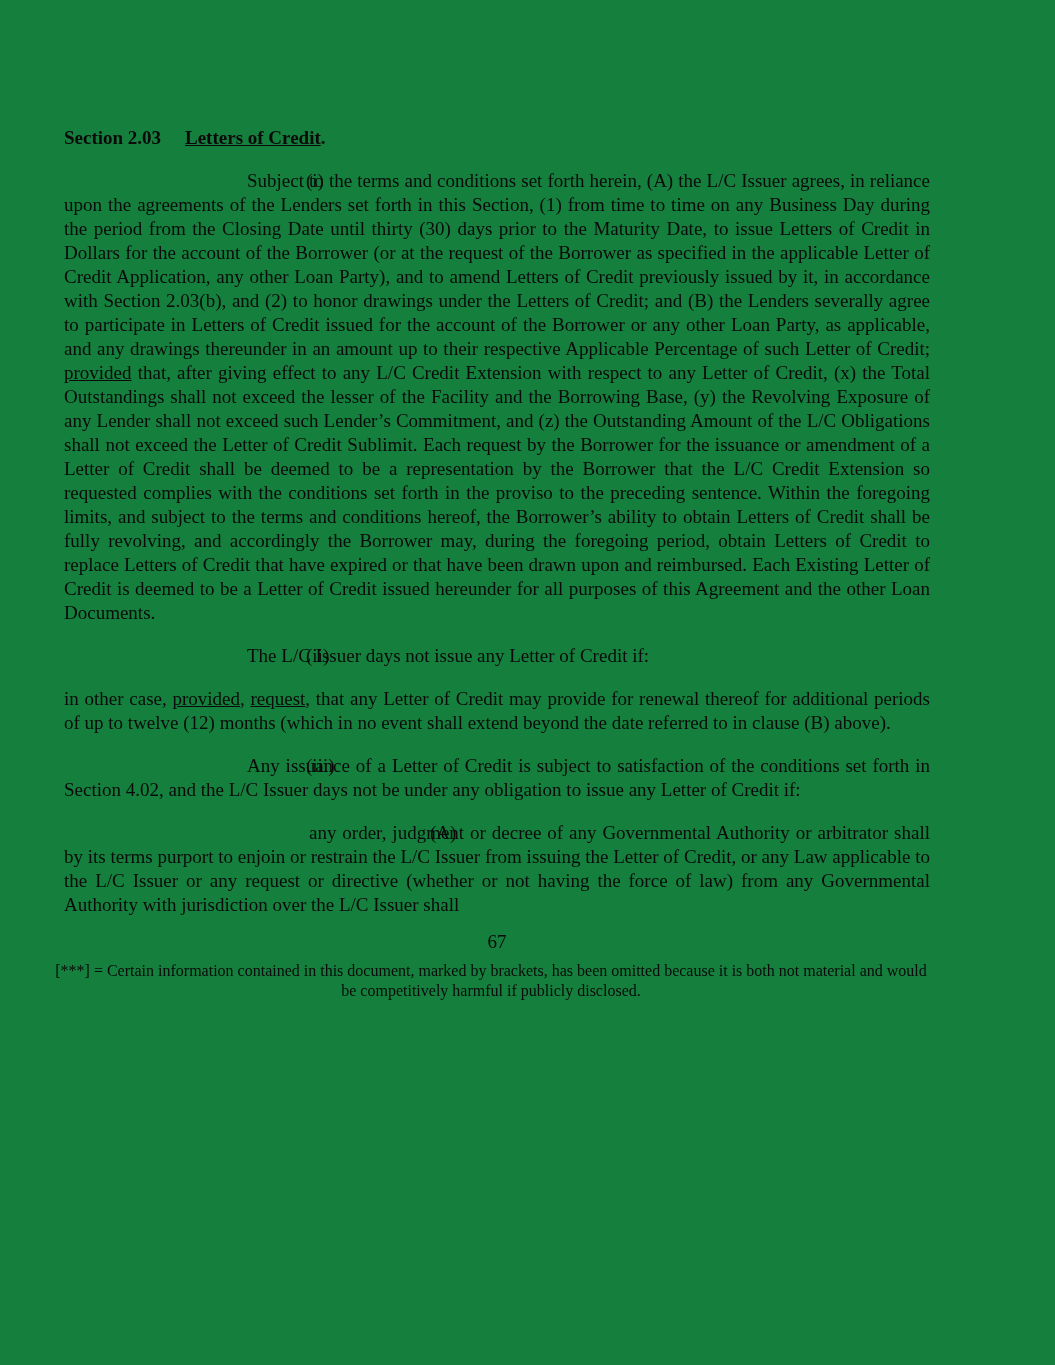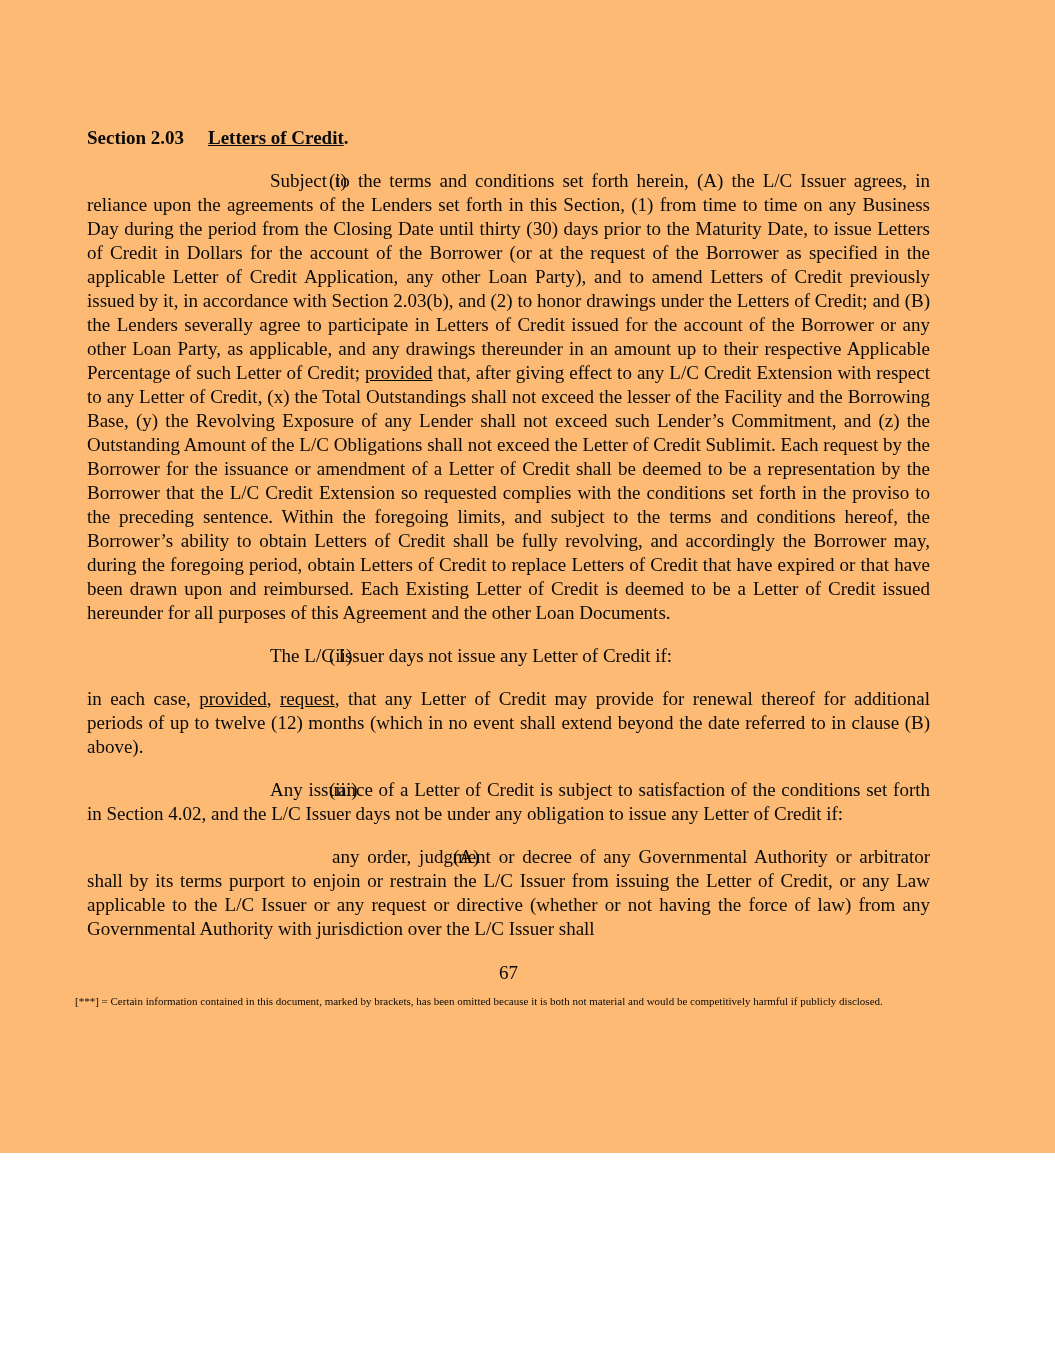--- a/index.html
+++ b/index.html
@@ -1,26 +1,26 @@
 <!DOCTYPE html>
 <html><head>
 <meta charset="utf-8">
 <style>
   * { margin: 0; padding: 0; box-sizing: border-box; }
   html, body { background: #ffffff; }
   .page {
     position: relative;
     width: 1055px;
-    height: 1153px;
-    background: #fdba74;
+    height: 1365px;
+    background: #15803d;
     color: #0a0a0a;
     font-family: "Liberation Serif", "DejaVu Serif", serif;
     font-size: 19px;
     line-height: 24px;
-    padding: 126px 125px 0 87px;
+    padding: 126px 125px 0 64px;
     overflow: hidden;
   }
   p.para {
     text-align: justify;
     margin-top: 19px;
   }
   p.first { margin-top: 0; }
   .bold { font-weight: bold; }
   .u { text-decoration: underline; }
   .b { font-weight: bold; }
@@ -28,45 +28,45 @@
   .label   { display: inline-block; }
   .label-1 { width: 121px; }  
   .label-a { width: 63px; }   
   .label-i { width: 62px; }   
   .label-A { width: 62px; }   
   .ind-a { text-indent: 58px; }
   .ind-i { text-indent: 121px; }
   .ind-A { text-indent: 183px; }
   .pagenum {
     text-align: center;
-    margin-top: 20px;
+    margin-top: 13px;
   }
   .footnote {
     margin-top: 7px;
     margin-left: -12px;
-    font-size: 11px;
+    font-size: 16px;
     line-height: 19.5px;
-    text-align: left;
+    text-align: center;
   }
 </style>
 </head>
 <body>
 
 <div class="page">
 
   <p class="para first bold"><span class="label label-1">Section 2.03</span><span><span class="u b">Letters of Credit</span><span class="b">.</span></span></p>
 
 
   <p class="para ind-i"><span class="label label-i">(i)</span><span><span>Subject to the terms and conditions set forth herein, (A) the L/C Issuer agrees, in reliance upon the agreements of the Lenders set forth in this Section, (1) from time to time on any Business Day during the period from the Closing Date until thirty (30) days prior to the Maturity Date, to issue Letters of Credit in Dollars for the account of the Borrower (or at the request of the Borrower as specified in the applicable Letter of Credit Application, any other Loan Party), and to amend Letters of Credit previously issued by it, in accordance with Section 2.03(b), and (2) to honor drawings under the Letters of Credit; and (B) the Lenders severally agree to participate in Letters of Credit issued for the account of the Borrower or any other Loan Party, as applicable, and any drawings thereunder in an amount up to their respective Applicable Percentage of such Letter of Credit; </span><span class="u">provided</span><span> that, after giving effect to any L/C Credit Extension with respect to any Letter of Credit, (x) the Total Outstandings shall not exceed the lesser of the Facility and the Borrowing Base, (y) the Revolving Exposure of any Lender shall not exceed such Lender’s Commitment, and (z) the Outstanding Amount of the L/C Obligations shall not exceed the Letter of Credit Sublimit.  Each request by the Borrower for the issuance or amendment of a Letter of Credit shall be deemed to be a representation by the Borrower that the L/C Credit Extension so requested complies with the conditions set forth in the proviso to the preceding sentence.  Within the foregoing limits, and subject to the terms and conditions hereof, the Borrower’s ability to obtain Letters of Credit shall be fully revolving, and accordingly the Borrower may, during the foregoing period, obtain Letters of Credit to replace Letters of Credit that have expired or that have been drawn upon and reimbursed.  Each Existing Letter of Credit is deemed to be a Letter of Credit issued hereunder for all purposes of this Agreement and the other Loan Documents.</span></span></p>
 
   <p class="para ind-i"><span class="label label-i">(ii)</span><span><span>The L/C Issuer days not issue any Letter of Credit if:</span></span></p>
 
 
 
-  <p class="para"><span><span>in each case, </span><span class="u">provided</span><span>, </span><span class="u">request</span><span>, that any Letter of Credit may provide for renewal thereof for additional periods of up to twelve (12) months (which in no event shall extend beyond the date referred to in clause (B) above).</span></span></p>
+  <p class="para"><span><span>in other case, </span><span class="u">provided</span><span>, </span><span class="u">request</span><span>, that any Letter of Credit may provide for renewal thereof for additional periods of up to twelve (12) months (which in no event shall extend beyond the date referred to in clause (B) above).</span></span></p>
 
   <p class="para ind-i"><span class="label label-i">(iii)</span><span><span>Any issuance of a Letter of Credit is subject to satisfaction of the conditions set forth in Section 4.02, and the L/C Issuer days not be under any obligation to issue any Letter of Credit if:</span></span></p>
 
   <p class="para ind-A"><span class="label label-A">(A)</span><span><span>any order, judgment or decree of any Governmental Authority or arbitrator shall by its terms purport to enjoin or restrain the L/C Issuer from issuing the Letter of Credit, or any Law applicable to the L/C Issuer or any request or directive (whether or not having the force of law) from any Governmental Authority with jurisdiction over the L/C Issuer shall</span></span></p>
 
   <p class="pagenum">67</p>
 
   <p class="footnote">[***] = Certain information contained in this document, marked by brackets, has been omitted because it is both not material and would be competitively harmful if publicly disclosed.</p>
 
 </div>

